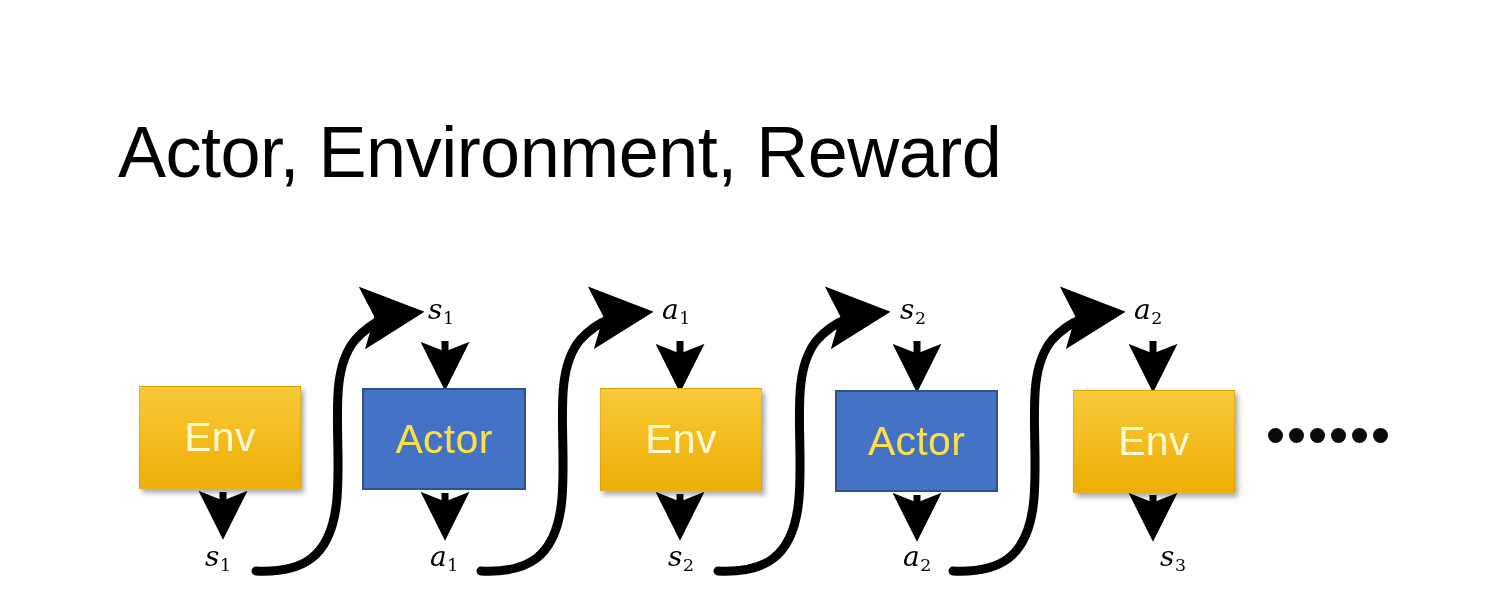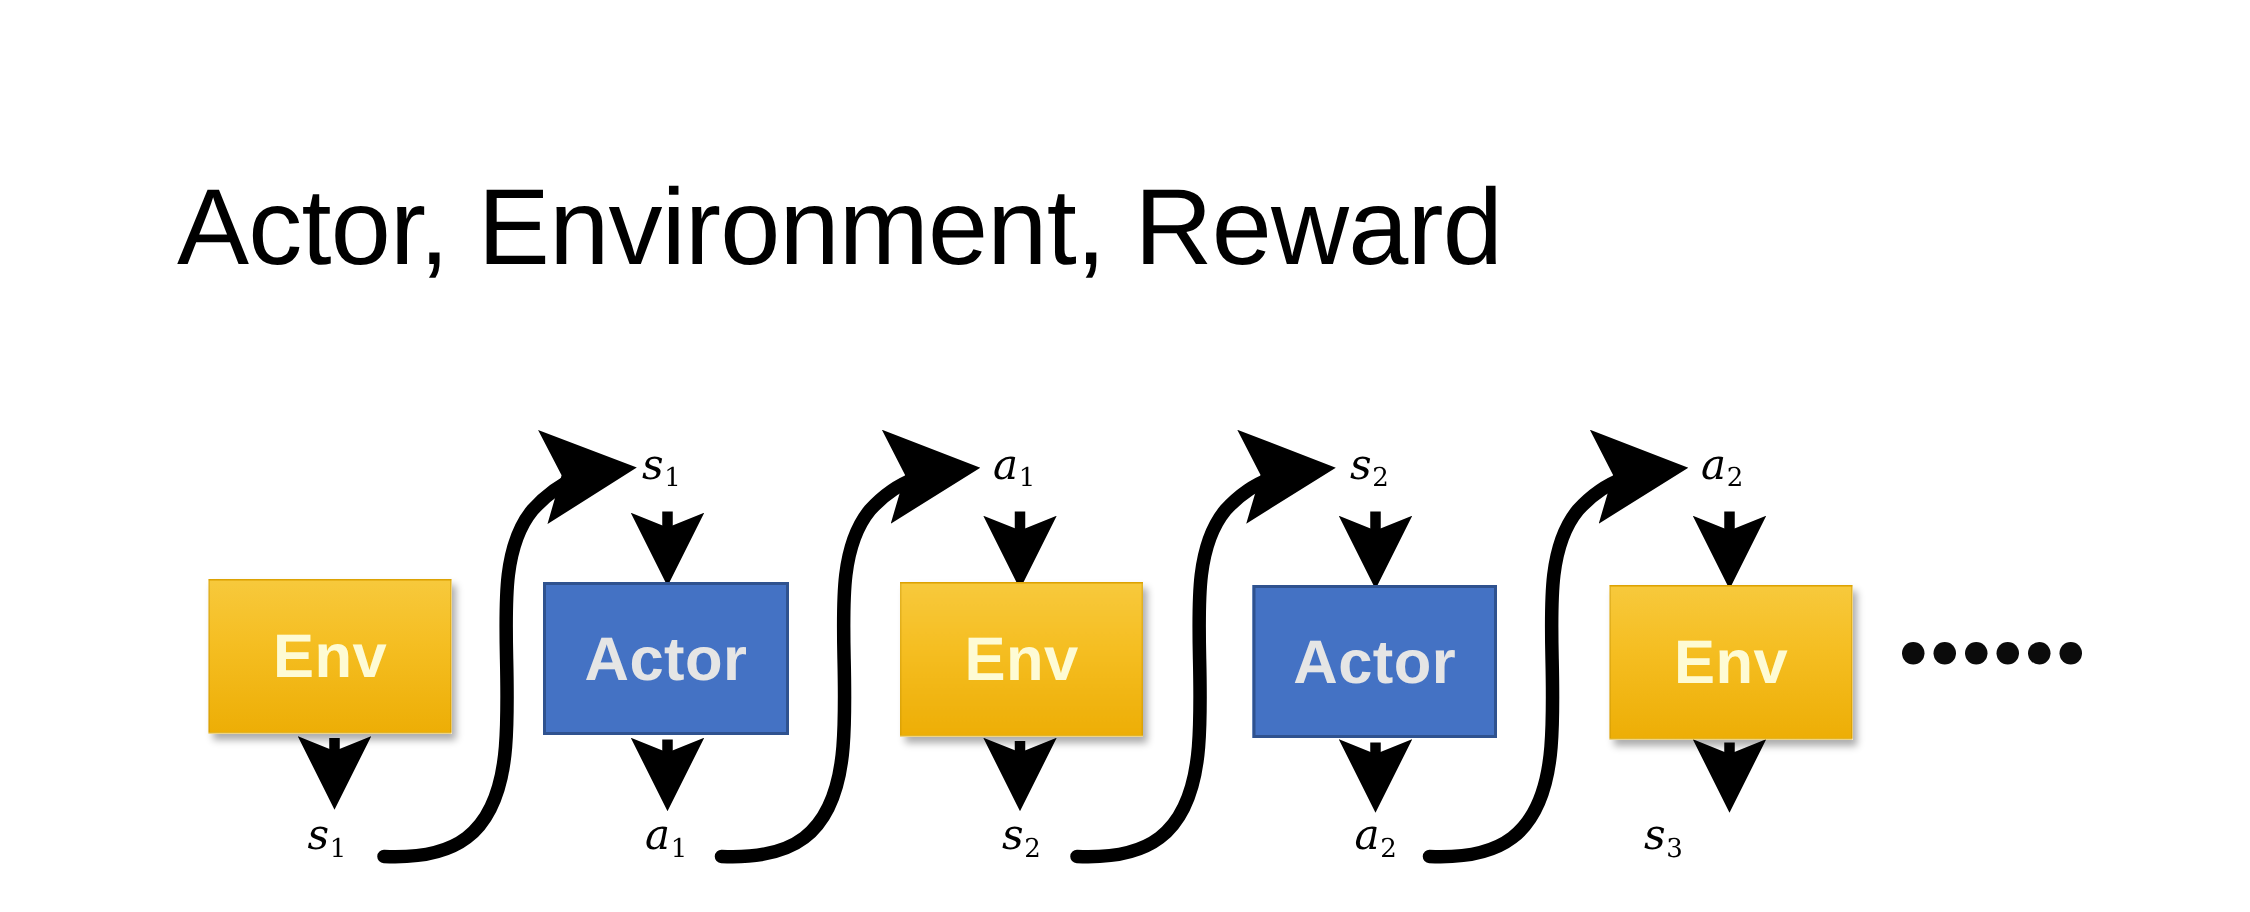--- a/index.html
+++ b/index.html
@@ -48,33 +48,33 @@
   }
 
   
   .node-box {
     position: absolute;
     display: flex;
     align-items: center;
     justify-content: center;
     box-sizing: border-box;
     font-size: 41px;
-    font-weight: 700;
+    font-weight: 400;
     letter-spacing: 0.3px;
     user-select: none;
   }
   .node-env {
     background: linear-gradient(to bottom, #F7C93C 0%, #F5BE22 42%, #EDAE06 100%);
     color: #FEFBD4;
     border: 1px solid rgba(190,140,0,0.35);
     box-shadow: 3px 4px 5px rgba(0,0,0,0.33);
   }
   .node-actor {
     background: #4472C4;
-    color: #e5e5e5;
+    color: #fde047;
     border: 2px solid #2F528F;
     box-shadow: none;
   }
 
   
   .math-label {
     position: absolute;
     font-family: "DejaVu Serif", "Liberation Serif", serif;
     font-style: italic;
     font-size: 28px;
@@ -217,21 +217,21 @@
   </div>
   <div class="math-label" style="left:430px; top:543px;">
     <span>a</span><sub>1</sub>
   </div>
   <div class="math-label" style="left:668px; top:543px;">
     <span>s</span><sub>2</sub>
   </div>
   <div class="math-label" style="left:903px; top:543px;">
     <span>a</span><sub>2</sub>
   </div>
-  <div class="math-label" style="left:1096px; top:543px;">
+  <div class="math-label" style="left:1160px; top:543px;">
     <span>s</span><sub>3</sub>
   </div>
 
   <div id="ellipsis">
     <span class="dot-group">
       <span class="dot"></span>
       <span class="dot"></span>
       <span class="dot"></span>
     </span>
     <span class="dot-group">

